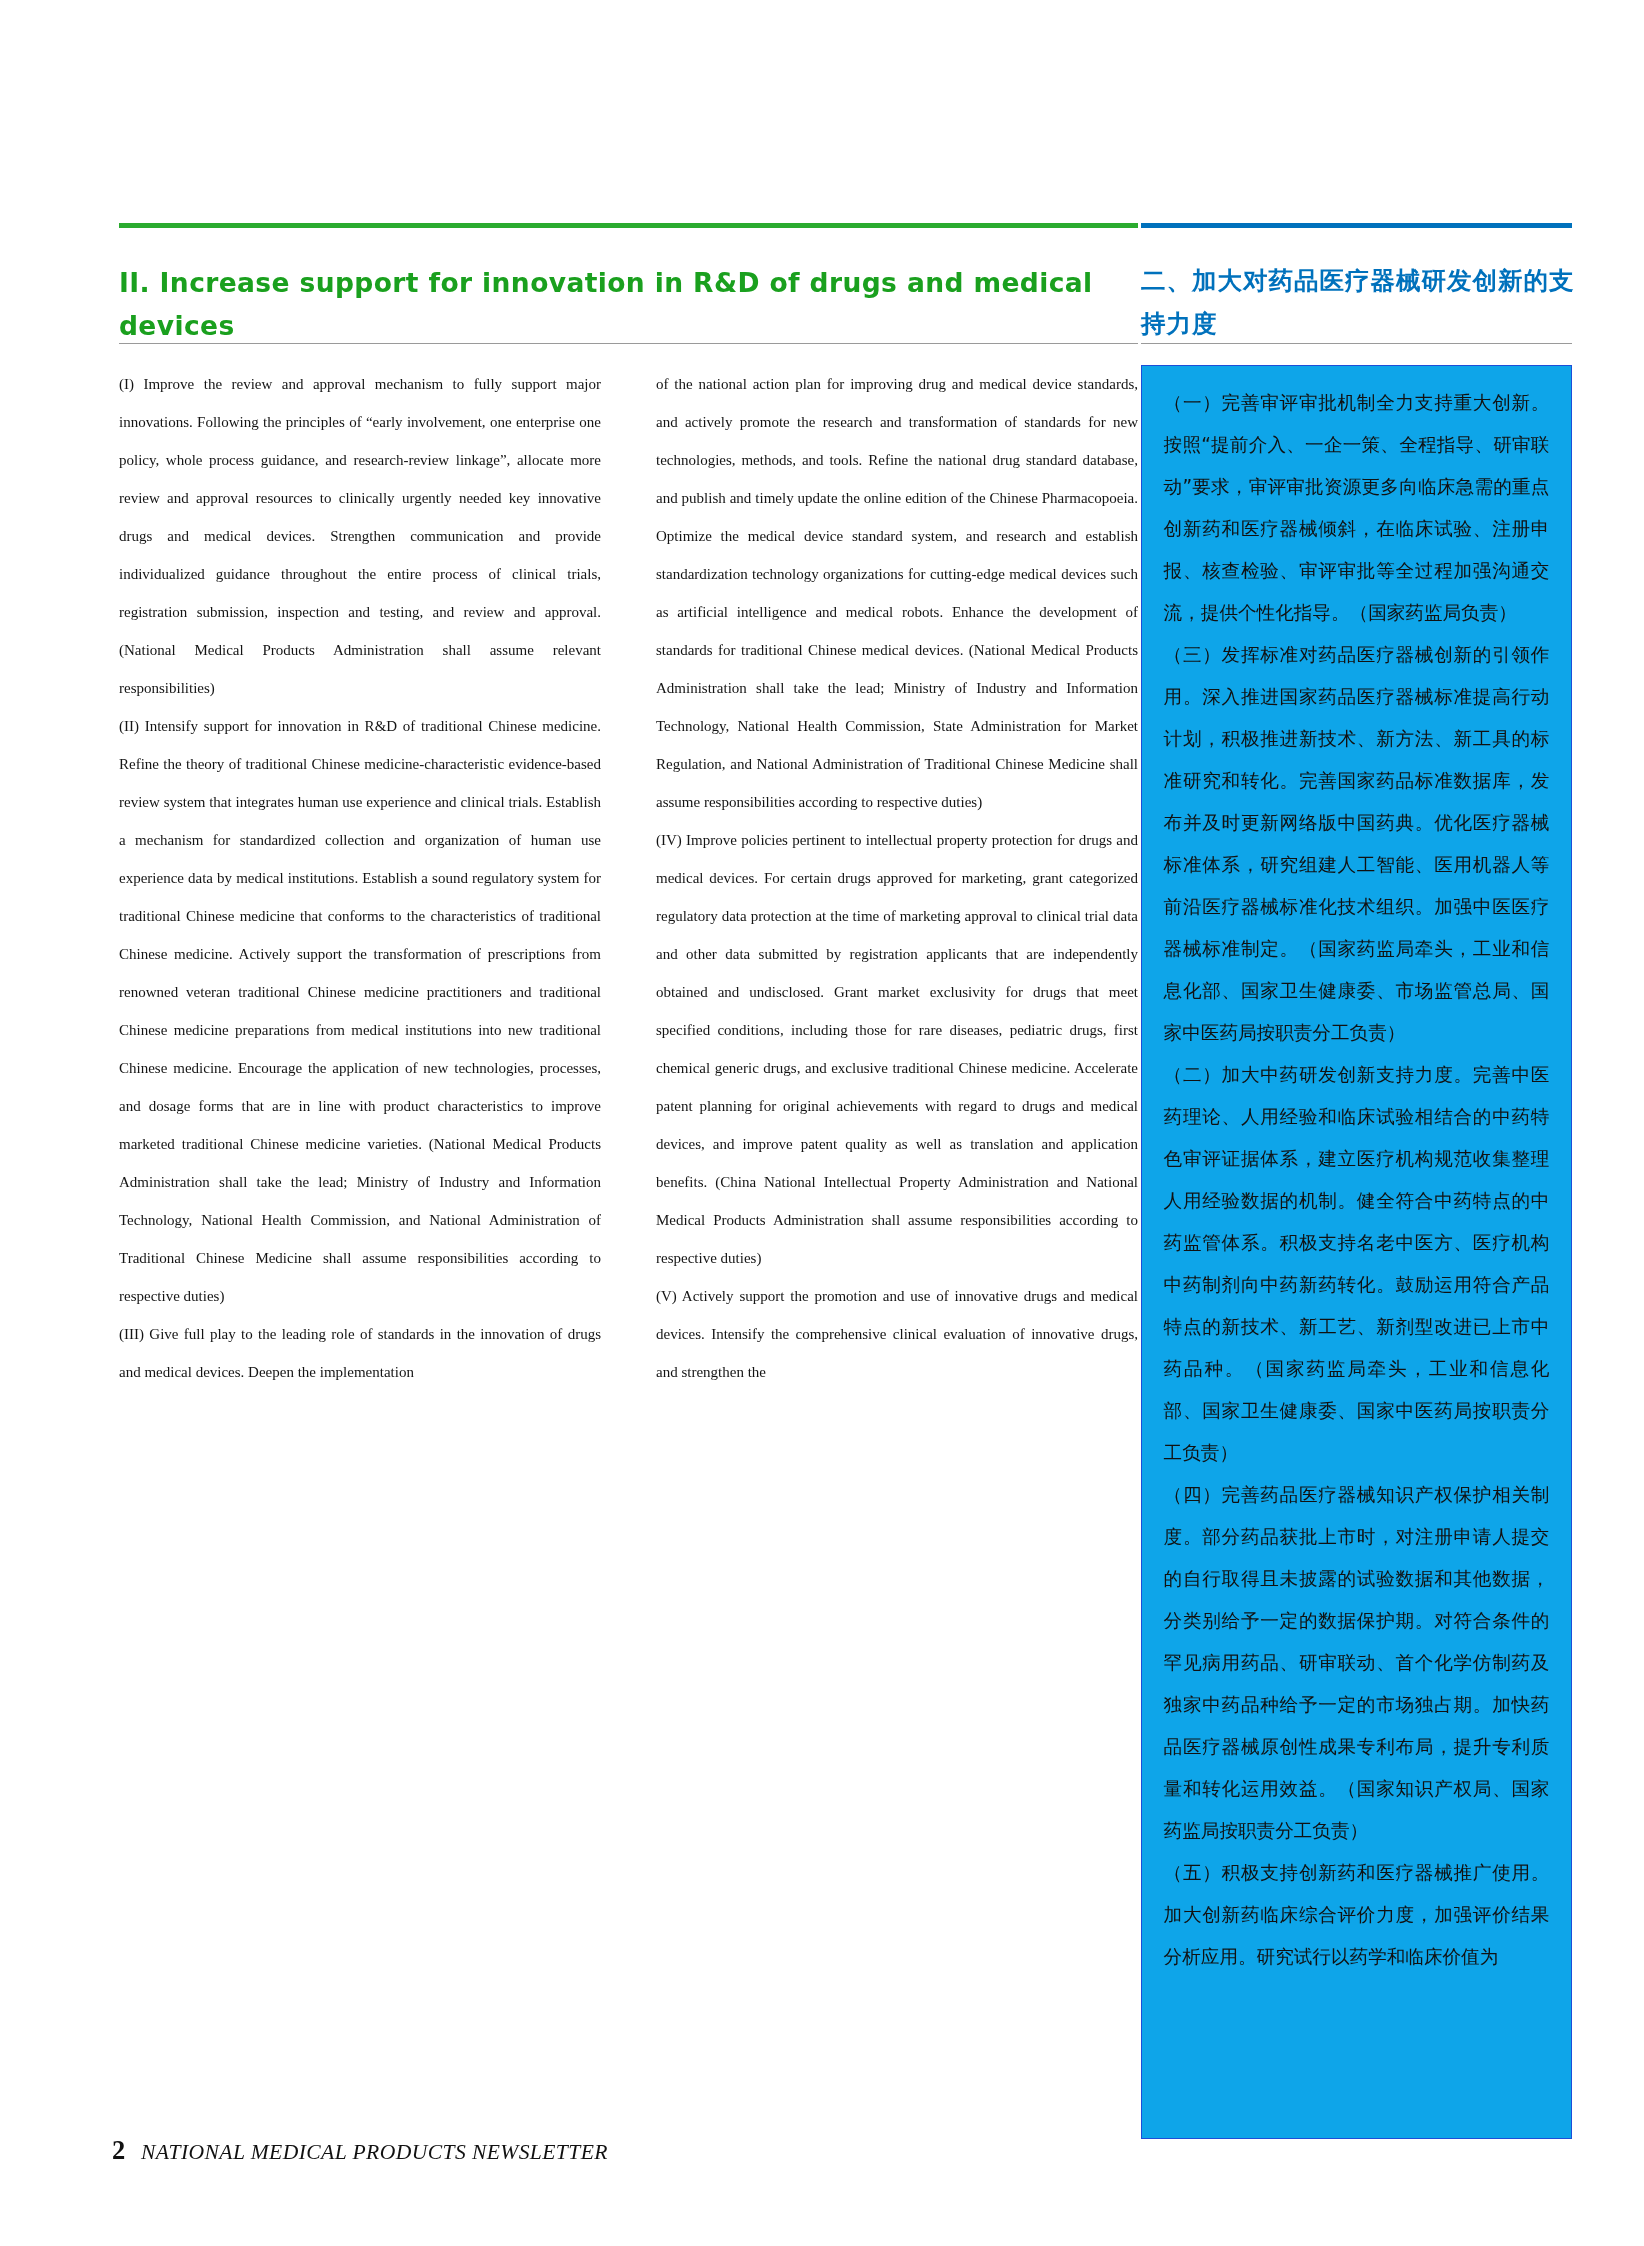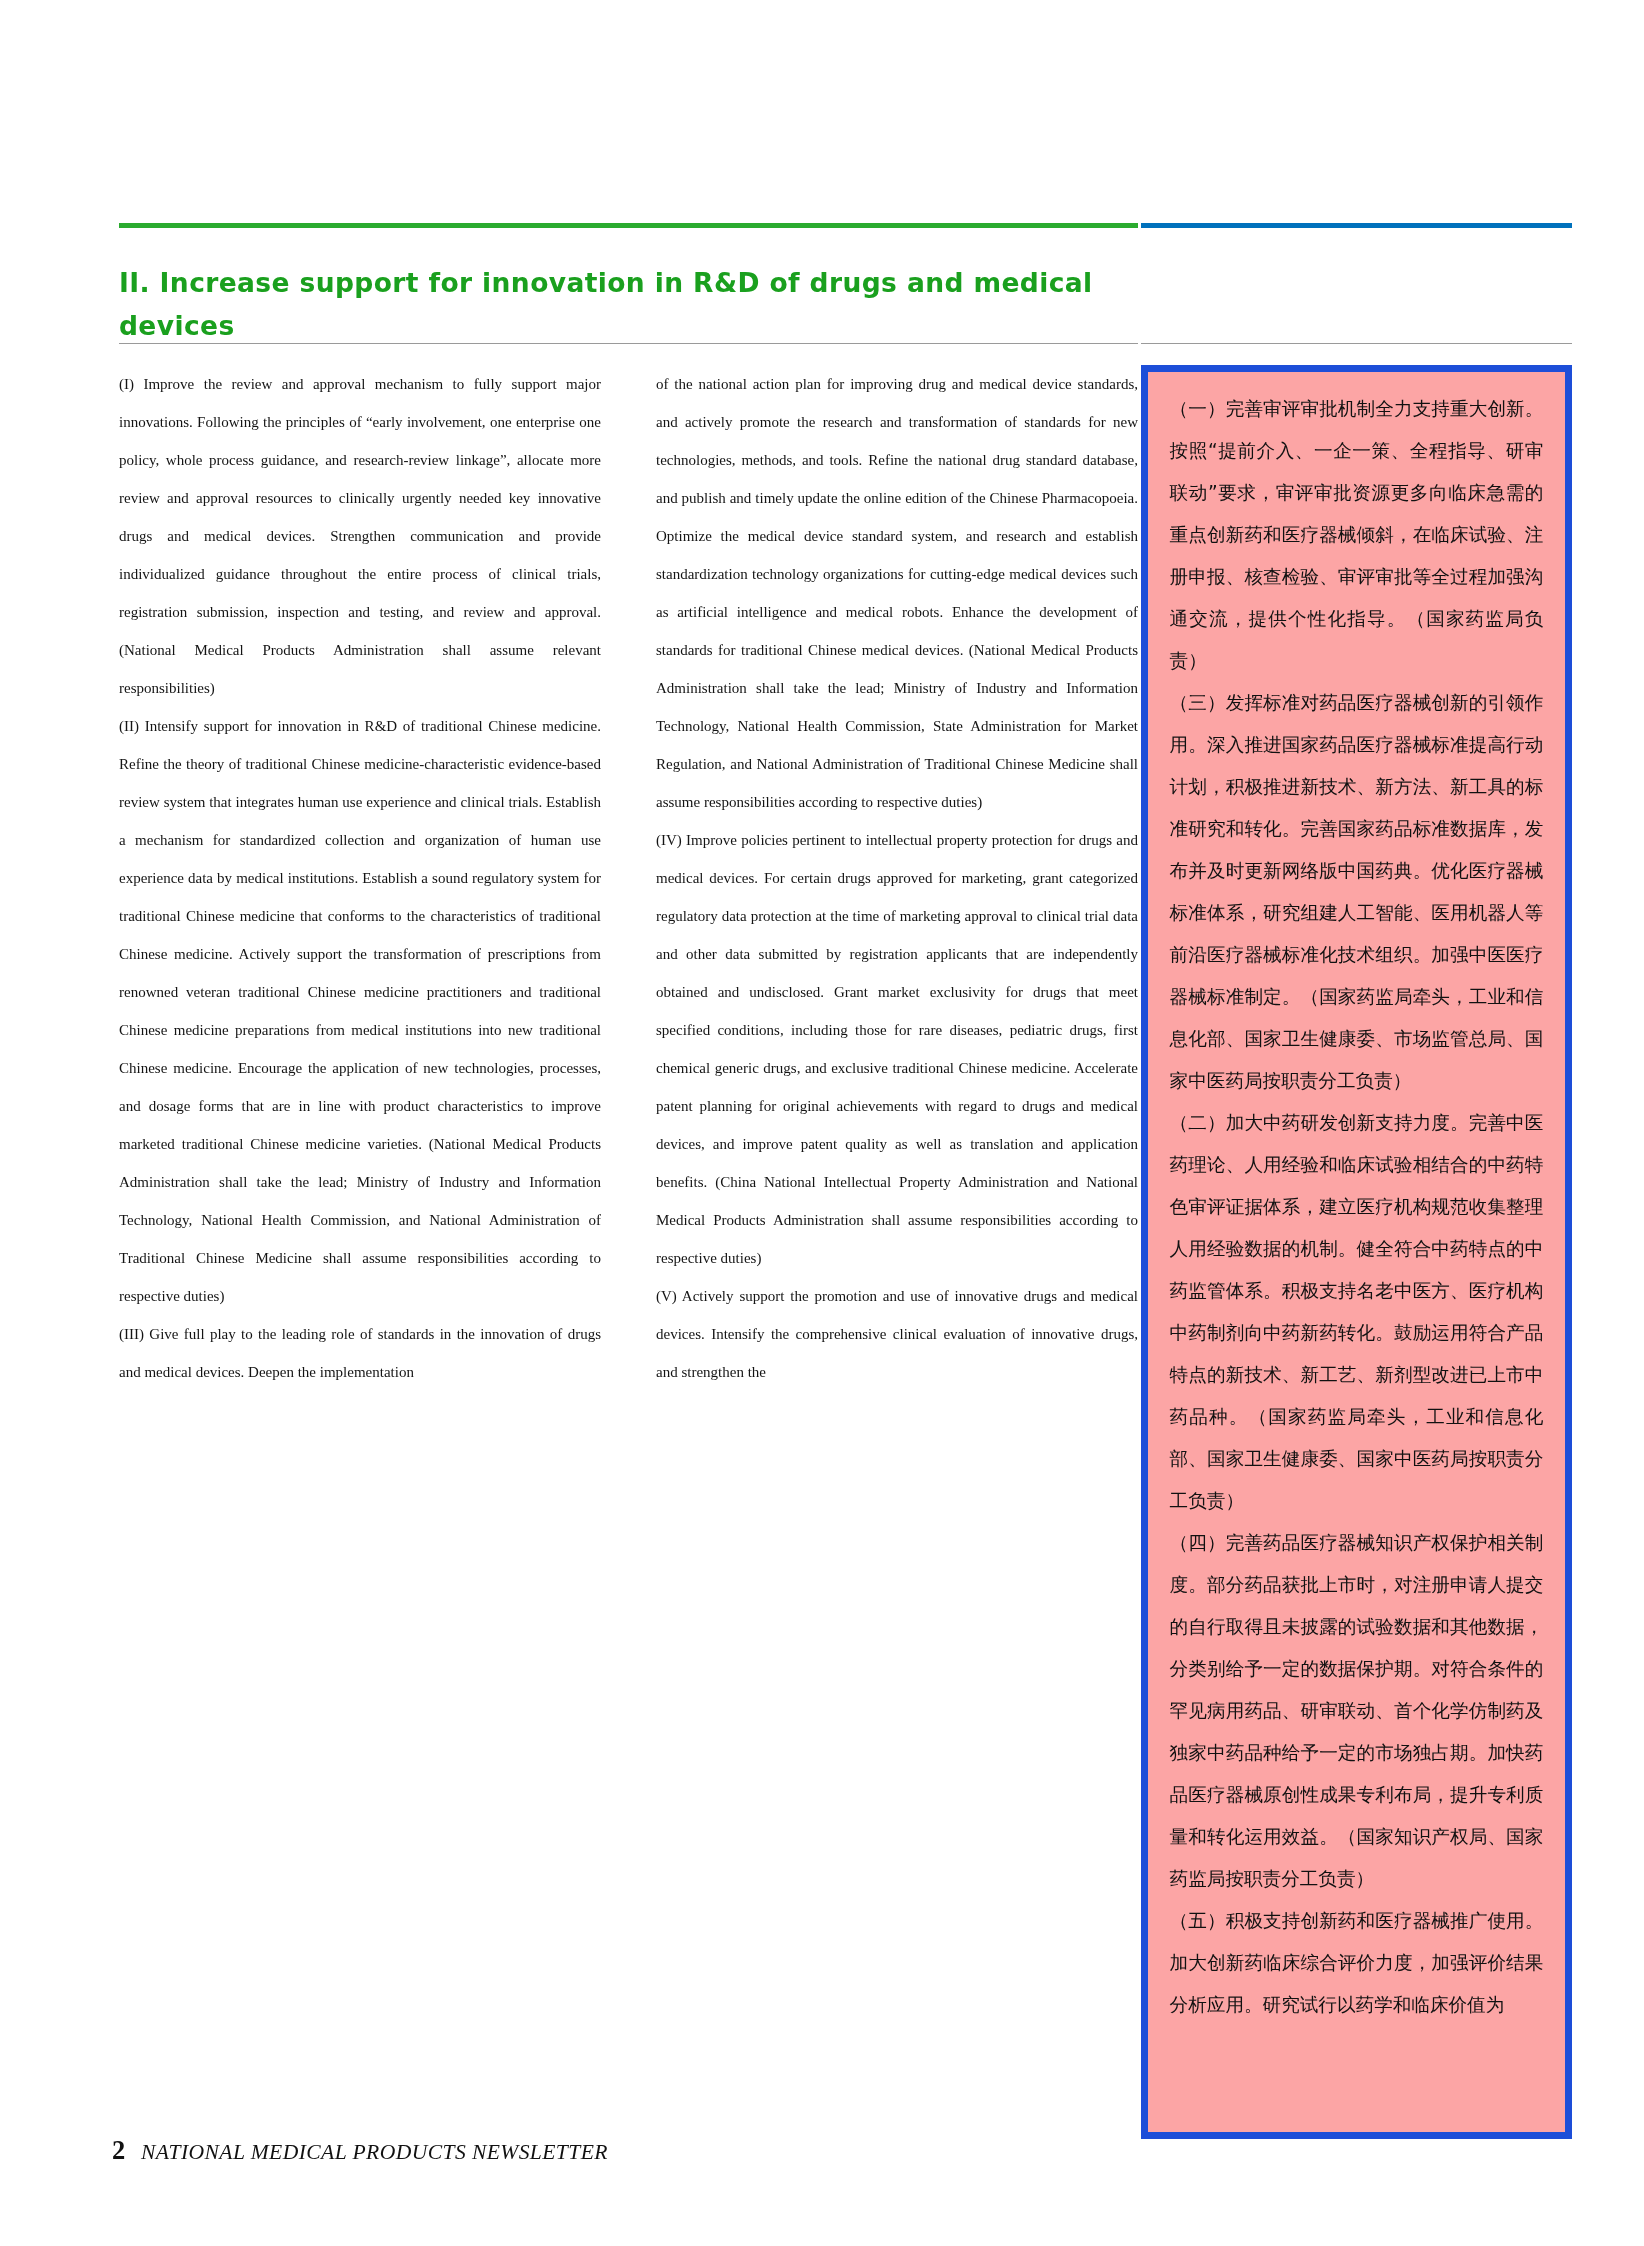--- a/index.html
+++ b/index.html
@@ -102,22 +102,22 @@
   #col-en-2 { left: 640px; }
 
   
   .panel-zh {
     position: absolute;
     left: 1125px;
     top: 365px;
     width: 431px;
     height: 1774px;
     box-sizing: border-box;
-    background: #fca5a5;
-    border: 7px solid #1d4ed8;
+    background: #0ea5e9;
+    border: 1px solid #1d4ed8;
     padding: 15.7px 21.6px 9.8px 21.6px;
     overflow: hidden;
   }
   .col-zh {
     font-family: "DejaVu Sans", sans-serif;
     font-size: 18.6px;
     line-height: 42px;
     color: #111111;
     text-align: justify;
   }
@@ -151,20 +151,21 @@
 </style>
 </head>
 <body>
 
 <div class="page">
 
   <div class="rule-en"></div>
   <div class="rule-zh"></div>
 
   <h1 class="heading-en">II. Increase support for innovation in R&amp;D of drugs and medical devices</h1>
+  <h1 class="heading-zh">二、加大对药品医疗器械研发创新的支持力度</h1>
 
   <div class="divider-en"></div>
   <div class="divider-zh"></div>
 
   <div class="col-en" id="col-en-1">
     <p>(I) Improve the review and approval mechanism to fully support major innovations. Following the principles of “early involvement, one enterprise one policy, whole process guidance, and research-review linkage”, allocate more review and approval resources to clinically urgently needed key innovative drugs and medical devices. Strengthen communication and provide individualized guidance throughout the entire process of clinical trials, registration submission, inspection and testing, and review and approval. (National Medical Products Administration shall assume relevant responsibilities)</p>
     <p>(II) Intensify support for innovation in R&amp;D of traditional Chinese medicine. Refine the theory of traditional Chinese medicine-characteristic evidence-based review system that integrates human use experience and clinical trials. Establish a mechanism for standardized collection and organization of human use experience data by medical institutions. Establish a sound regulatory system for traditional Chinese medicine that conforms to the characteristics of traditional Chinese medicine. Actively support the transformation of prescriptions from renowned veteran traditional Chinese medicine practitioners and traditional Chinese medicine preparations from medical institutions into new traditional Chinese medicine. Encourage the application of new technologies, processes, and dosage forms that are in line with product characteristics to improve marketed traditional Chinese medicine varieties. (National Medical Products Administration shall take the lead; Ministry of Industry and Information Technology, National Health Commission, and National Administration of Traditional Chinese Medicine shall assume responsibilities according to respective duties)</p>
     <p>(III) Give full play to the leading role of standards in the innovation of drugs and medical devices. Deepen the implementation</p>
   </div>
 

